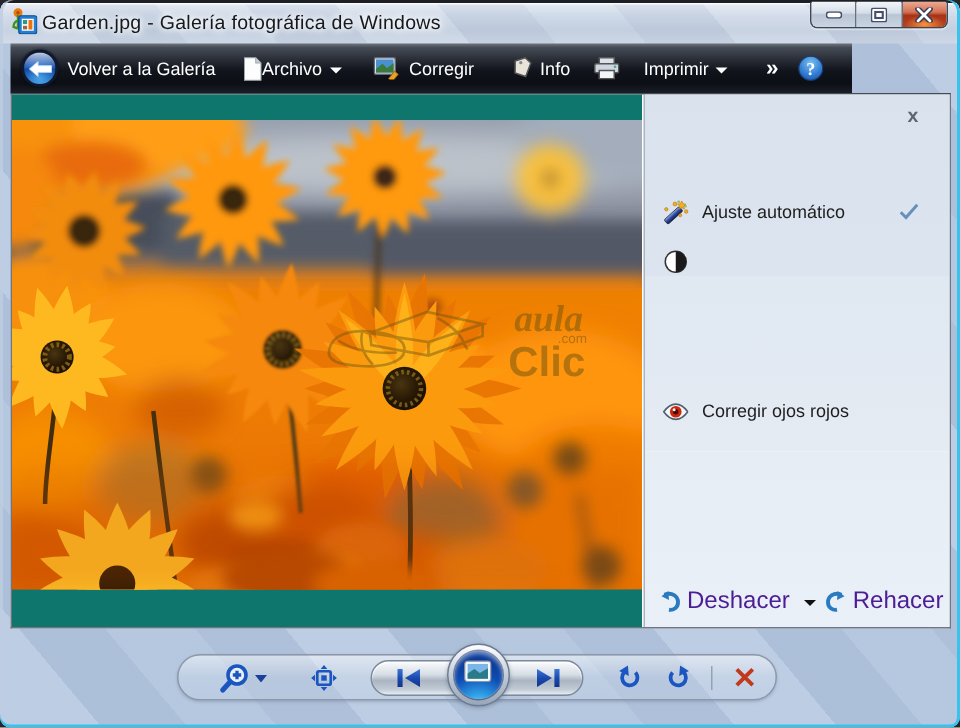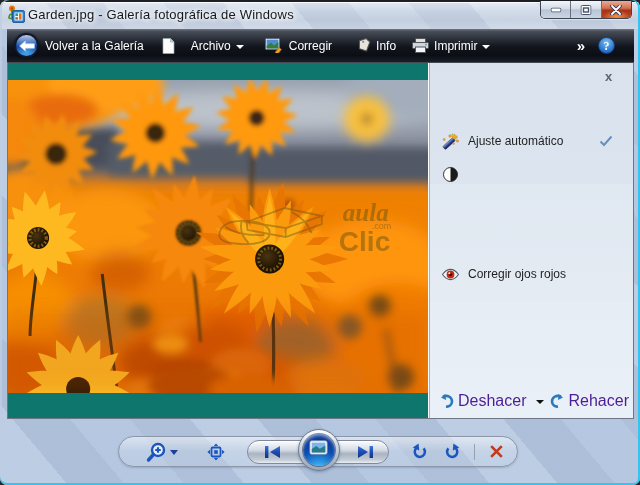--- a/index.html
+++ b/index.html
@@ -26,21 +26,21 @@
 
 #capbtns { position:absolute; right:8px; top:1px; width:92px; height:18px; display:flex;
   border:1px solid #3e4654; border-top:none; border-radius:0 0 5px 5px; overflow:hidden;
   box-shadow:0 1px 1px rgba(255,255,255,0.5); }
 .capbtn { flex:1; position:relative; border-right:1px solid #687080;
   background:linear-gradient(#f3f6fa 0%, #d5dde8 45%, #b9c5d5 52%, #cad5e2 100%); }
 .capbtn:last-child { border-right:none;
   background:radial-gradient(ellipse 65% 50% at 50% 90%, rgba(255,150,60,0.95), rgba(255,140,50,0) 70%), linear-gradient(#eaab94 0%, #d37052 42%, #a83218 55%, #b54422 100%); }
 .capbtn svg { position:absolute; left:50%; top:50%; transform:translate(-50%,-50%); }
 
-#toolbar { position:absolute; left:7px; top:29px; width:627px; height:33px;
+#toolbar { position:absolute; left:7px; top:29px; width:561px; height:33px;
   background:linear-gradient(#70757e 0%, #464c56 8%, #262a33 35%, #11141c 55%, #0b0e14 80%, #1a1e26 100%);
   display:flex; align-items:center; color:#fff; font-size:12px; }
 #toolbar .sp { flex:0 0 auto; }
 .tbtext { margin:0 3px; white-space:nowrap; }
 .dd { width:0; height:0; border-left:4px solid transparent; border-right:4px solid transparent; border-top:4px solid #fff; margin:2px 4px 0 2px; }
 
 #backbtn { width:25px; height:25px; margin:0 3px 0 7px; border-radius:50%;
   background:linear-gradient(rgba(255,255,255,0.75), rgba(255,255,255,0.06) 48%, rgba(0,20,80,0.25) 52%, rgba(80,170,240,0.4) 100%),
    radial-gradient(circle at 50% 80%, #4fb4f4 0%, #1d64c8 45%, #0c3e9a 75%, #0a3488 100%);
   border:2px solid #10182c; box-shadow:0 0 2px rgba(0,0,0,0.7);
@@ -115,21 +115,21 @@
       <svg width="16" height="12" viewBox="0 0 15 11">
           <path d="M0.5,5.5 L6,0.8 L6,3.4 L14.4,3.4 L14.4,7.6 L6,7.6 L6,10.2 Z" fill="#fff" stroke="#bcd6ee" stroke-width="0.6"></path>
         </svg>
     </div>
     <span class="tbtext">Volver a la Galería</span>
     <span style="flex:0 0 15px"></span>
     <svg class="sp" width="13" height="16" viewBox="0 0 13 16">
         <path d="M1,0.5 L8.5,0.5 L12,4 L12,15.5 L1,15.5 Z" fill="#fdfdfd" stroke="#9aa" stroke-width="0.7"></path>
         <path d="M8.5,0.5 L8.5,4 L12,4" fill="#c8ccd4" stroke="#9aa" stroke-width="0.7"></path>
       </svg>
-    <span class="tbtext" style="margin-left:16px">Archivo</span>
+    <span class="tbtext" style="margin-left:0">Archivo</span>
       <span class="dd"></span>
     <span style="flex:0 0 17px"></span>
     <svg class="sp" width="18" height="15" viewBox="0 0 18 15">
         <rect x="0.5" y="0.5" width="14" height="11" rx="1" fill="#eef4fa" stroke="#667"></rect>
         <rect x="1.6" y="1.6" width="11.8" height="8.8" fill="#4a90d0"></rect>
         <path d="M1.6,8 L6,4.5 L9,7.5 L13.4,4 L13.4,10.4 L1.6,10.4 Z" fill="#3a7a3a"></path>
         <path d="M10,14.5 L14,9.5 L16.5,11.5 L12.5,16.5 Z" fill="#f0a020" stroke="#906010" stroke-width="0.6"></path>
       </svg>
     <span class="tbtext" style="margin-left:6px">Corregir</span>
     <span style="flex:0 0 22px"></span>
@@ -138,21 +138,21 @@
         <circle cx="6.2" cy="3.8" r="1.1" fill="#889"></circle>
       </svg>
     <span class="tbtext" style="margin-left:4px">Info</span>
     <span style="flex:0 0 13px"></span>
     <svg class="sp" width="17" height="15" viewBox="0 0 17 15">
         <rect x="3.5" y="0.5" width="10" height="4" fill="#dde2ea" stroke="#555"></rect>
         <rect x="0.5" y="4.5" width="16" height="6" rx="1" fill="#cfd6e0" stroke="#555"></rect>
         <rect x="3.5" y="9" width="10" height="5.5" fill="#f2f5f9" stroke="#555"></rect>
         <circle cx="14" cy="6.5" r="0.9" fill="#4a9"></circle>
       </svg>
-    <span class="tbtext" style="margin-left:5px">Imprimir</span>
+    <span class="tbtext" style="margin-left:16px">Imprimir</span>
       <span class="dd"></span>
     <span style="flex:1 1 auto"></span>
     <span style="font-size:15px; font-weight:bold; margin-right:13px;">»</span>
     <svg class="sp" width="17" height="17" viewBox="0 0 17 17" style="margin-right:19px">
       <circle cx="8.5" cy="8.5" r="8" fill="url(#helpg)" stroke="#1a3a70" stroke-width="0.8"></circle>
       <defs>
           <radialGradient id="helpg" cx="0.5" cy="0.3" r="0.9">
             <stop offset="0" stop-color="#7ec0f2"></stop>
             <stop offset="0.55" stop-color="#2e7ad0"></stop>
             <stop offset="1" stop-color="#0c4aa0"></stop>

